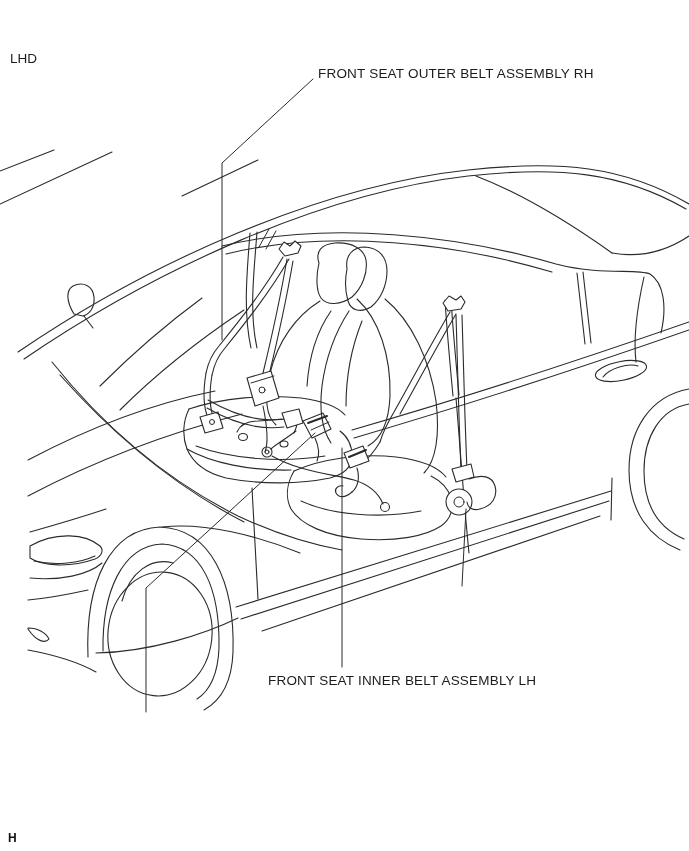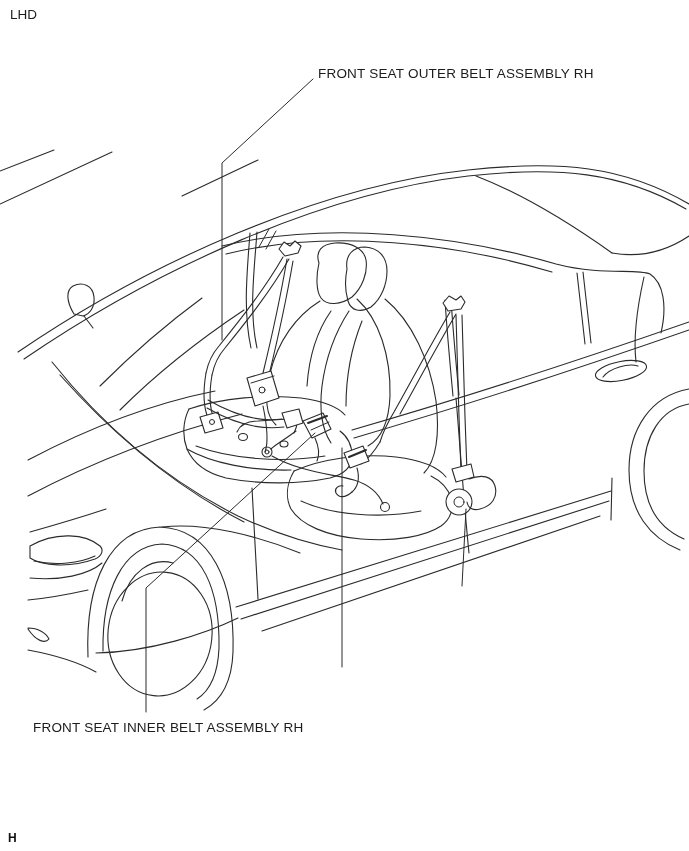--- a/index.html
+++ b/index.html
@@ -2,21 +2,21 @@
 <html><head>
 <meta charset="utf-8">
 <style>
   html,body{margin:0;padding:0;background:#fff;}
   body{width:689px;height:851px;overflow:hidden;}
   .stage{position:relative;width:689px;height:851px;background:#fff;
          font-family:"Liberation Sans", sans-serif;}
   .art{position:absolute;left:0;top:0;}
   .callout{position:absolute;white-space:nowrap;color:#1c1c1c;
            font-size:13.5px;line-height:1.15;letter-spacing:.2px;}
-  .corner{position:absolute;color:#1c1c1c;font-size:13.5px;}
+  .corner{position:absolute;color:#1c1c1c;font-size:13.5px;margin-top:44px;}
   .pagemark{position:absolute;color:#111;font-size:12px;font-weight:600;}
   svg *{vector-effect:non-scaling-stroke;}
   .ln{fill:none;stroke:#2b2b2b;stroke-width:1.1;stroke-linecap:round;stroke-linejoin:round;}
   .thin{fill:none;stroke:#2b2b2b;stroke-width:1;stroke-linecap:round;}
   .hw{fill:#ffffff;stroke:#2b2b2b;stroke-width:1.1;stroke-linejoin:round;}
   .stripe{fill:none;stroke:#2b2b2b;stroke-width:2;stroke-linecap:round;}
 </style>
 </head>
 <body>
 
@@ -168,17 +168,17 @@
       <path class="thin" d="M342,448 L342,667"></path>
       <path class="thin" d="M315,433 L146,588 L146,712"></path>
     </g>
   </svg>
 
   <div class="corner" style="left:10px;top:7px;">LHD</div>
 
   <div class="callout" style="left:318px;top:66px;">FRONT SEAT OUTER BELT ASSEMBLY RH</div>
 
 
+  <div class="callout" style="left:268px;top:673px;">FRONT SEAT INNER BELT ASSEMBLY LH</div>
 
-  <div class="callout" style="left:33px;top:720px;">FRONT SEAT INNER BELT ASSEMBLY RH</div>
 
   <div class="pagemark" style="left:8px;top:831px;">H</div>
 </div>
 
 </body></html>

